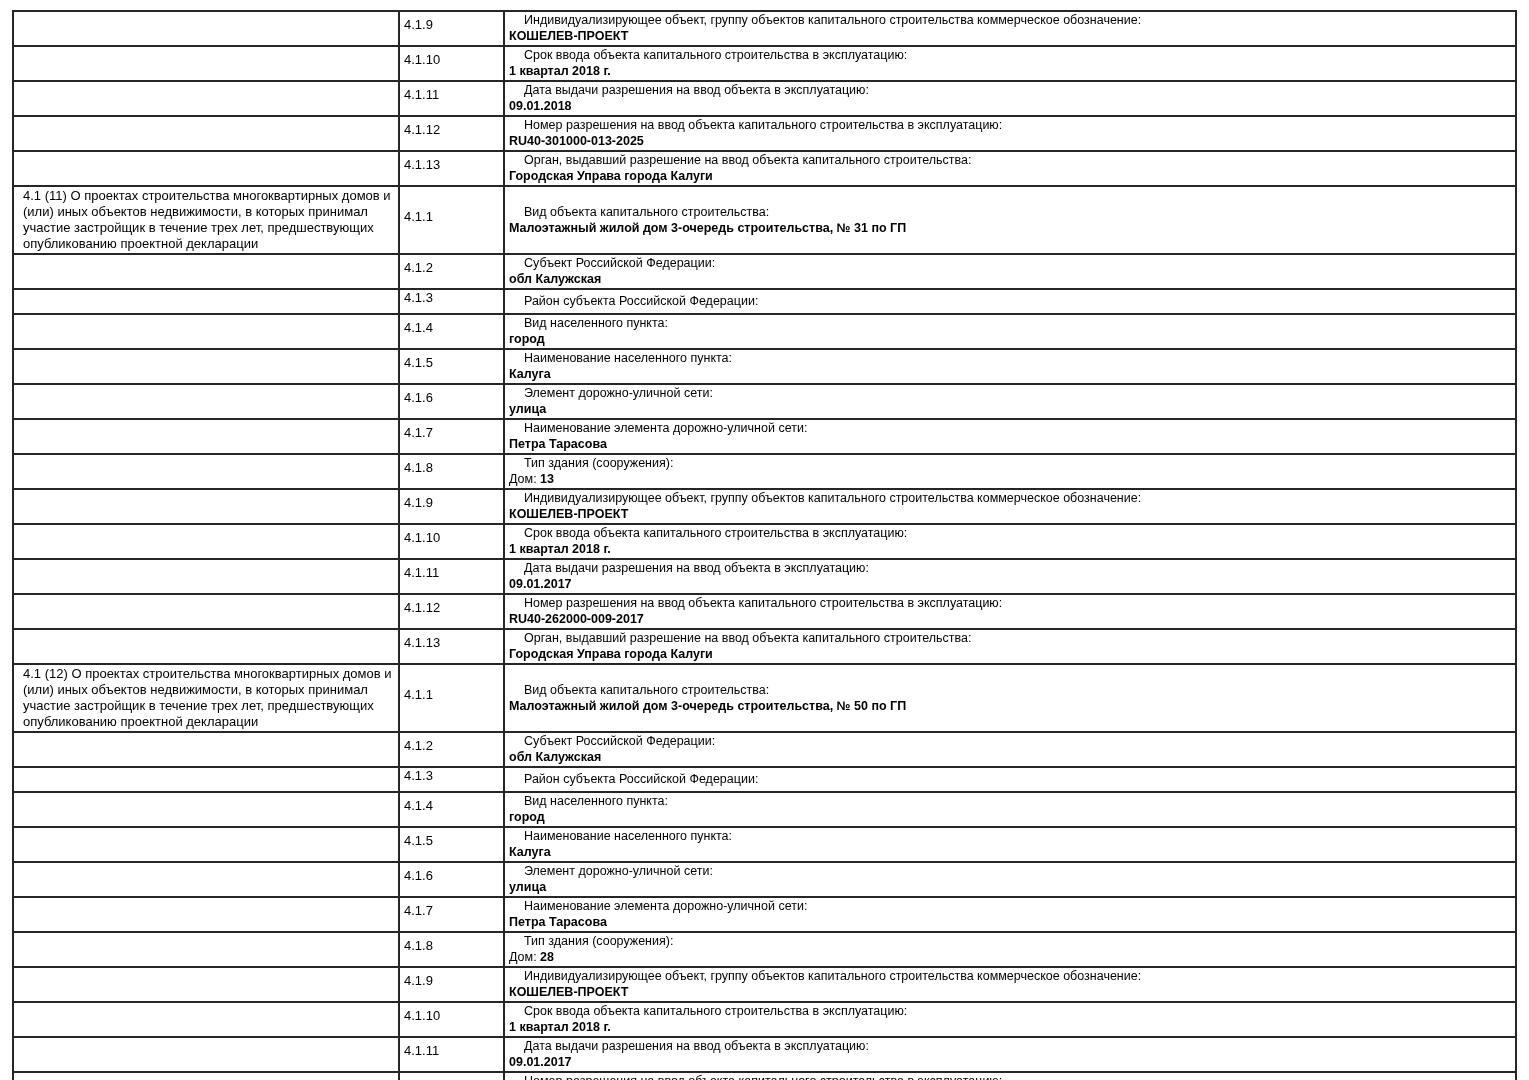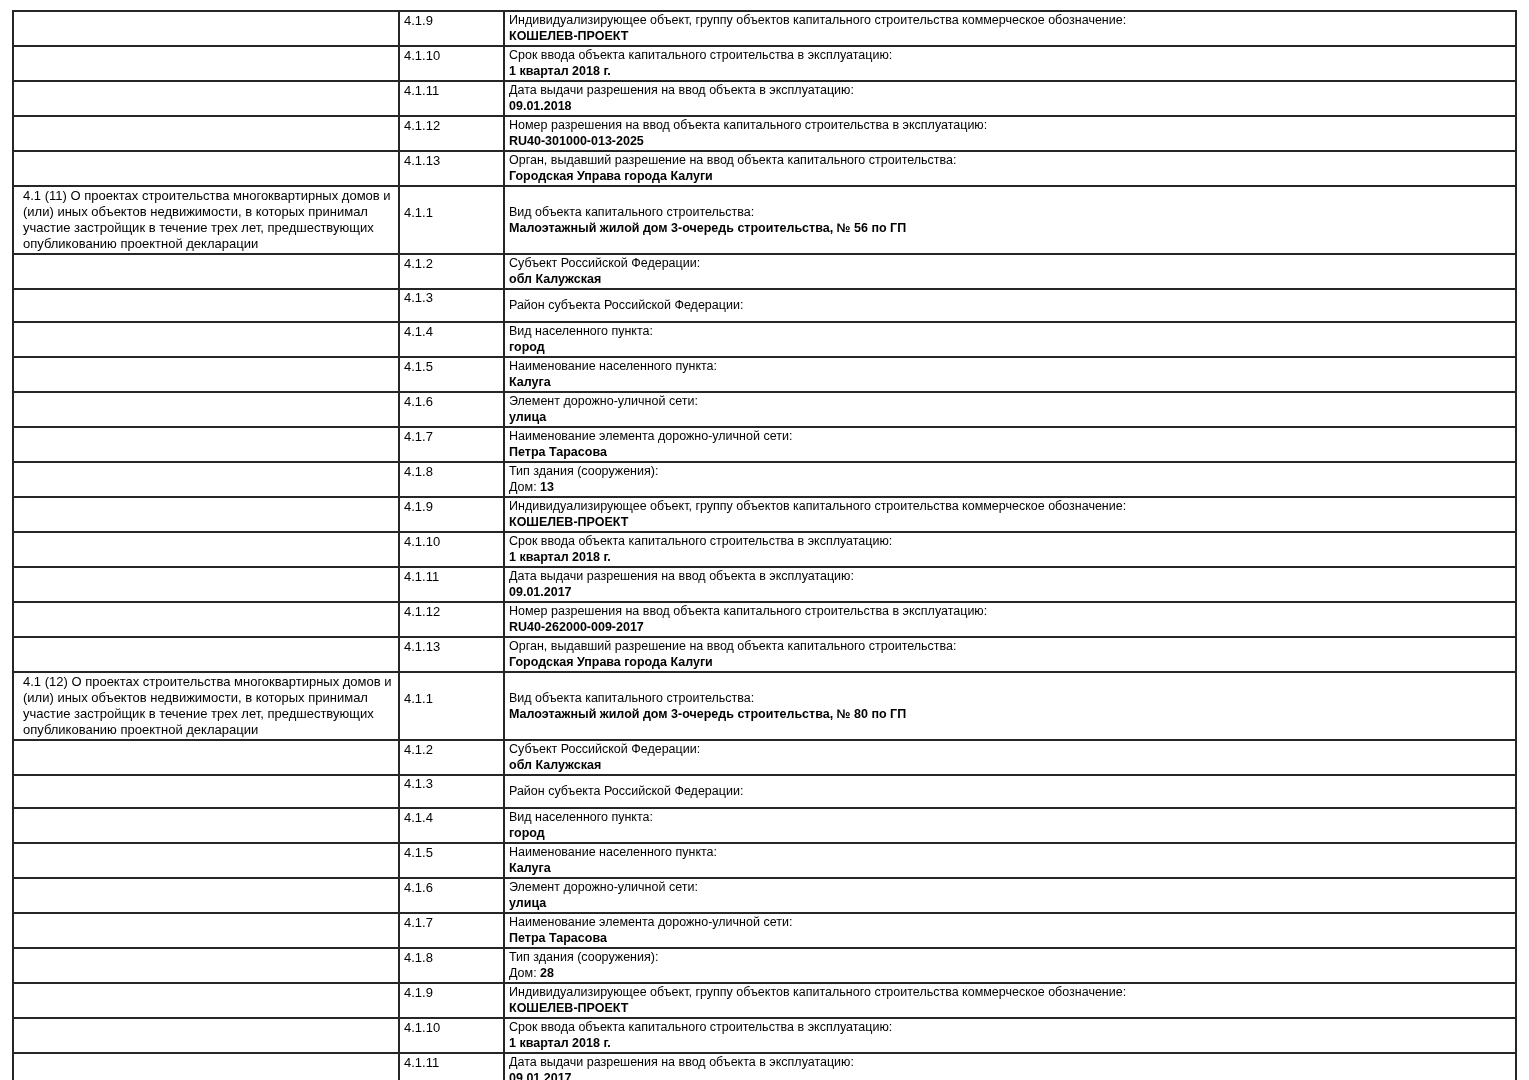--- a/index.html
+++ b/index.html
@@ -33,30 +33,31 @@
     vertical-align: top;
     font-size: 13px;
     line-height: 16px;
     padding: 1px 3px 1px 9px;
   }
   td.num {
     width: 97px;
     vertical-align: middle;
     font-size: 13px;
     line-height: 15px;
-    padding: 0 2px 16px 4px;
+    padding: 0 2px 8px 4px;
   }
   td.content {
     vertical-align: middle;
     font-size: 12.5px;
     padding: 1px 4px 1px 4px;
   }
   td.content .label {
     line-height: 15px;
     font-weight: normal;
+    margin-left: 15px;
   }
   td.content .value {
     line-height: 16px;
     font-weight: normal;
   }
   td.content .value .vb {
     font-weight: bold;
   }
 </style>
 </head>
@@ -103,21 +104,21 @@
     <td class="content">
       <div class="label">Орган, выдавший разрешение на ввод объекта капитального строительства:</div>
       <div class="value"><span class="vp"></span><span class="vb">Городская Управа города Калуги</span></div>
     </td>
   </tr>
         <tr>
     <td class="desc">4.1 (11) О проектах строительства многоквартирных домов и (или) иных объектов недвижимости, в которых принимал участие застройщик в течение трех лет, предшествующих опубликованию проектной декларации</td>
     <td class="num">4.1.1</td>
     <td class="content">
       <div class="label">Вид объекта капитального строительства:</div>
-      <div class="value"><span class="vp"></span><span class="vb">Малоэтажный жилой дом 3-очередь строительства, № 56 по ГП</span></div>
+      <div class="value"><span class="vp"></span><span class="vb">Малоэтажный жилой дом 3-очередь строительства, № 31 по ГП</span></div>
     </td>
   </tr>
         <tr>
     <td class="desc"></td>
     <td class="num">4.1.2</td>
     <td class="content">
       <div class="label">Субъект Российской Федерации:</div>
       <div class="value"><span class="vp"></span><span class="vb">обл Калужская</span></div>
     </td>
   </tr>
@@ -207,21 +208,21 @@
     <td class="content">
       <div class="label">Орган, выдавший разрешение на ввод объекта капитального строительства:</div>
       <div class="value"><span class="vp"></span><span class="vb">Городская Управа города Калуги</span></div>
     </td>
   </tr>
         <tr>
     <td class="desc">4.1 (12) О проектах строительства многоквартирных домов и (или) иных объектов недвижимости, в которых принимал участие застройщик в течение трех лет, предшествующих опубликованию проектной декларации</td>
     <td class="num">4.1.1</td>
     <td class="content">
       <div class="label">Вид объекта капитального строительства:</div>
-      <div class="value"><span class="vp"></span><span class="vb">Малоэтажный жилой дом 3-очередь строительства, № 80 по ГП</span></div>
+      <div class="value"><span class="vp"></span><span class="vb">Малоэтажный жилой дом 3-очередь строительства, № 50 по ГП</span></div>
     </td>
   </tr>
         <tr>
     <td class="desc"></td>
     <td class="num">4.1.2</td>
     <td class="content">
       <div class="label">Субъект Российской Федерации:</div>
       <div class="value"><span class="vp"></span><span class="vb">обл Калужская</span></div>
     </td>
   </tr>

